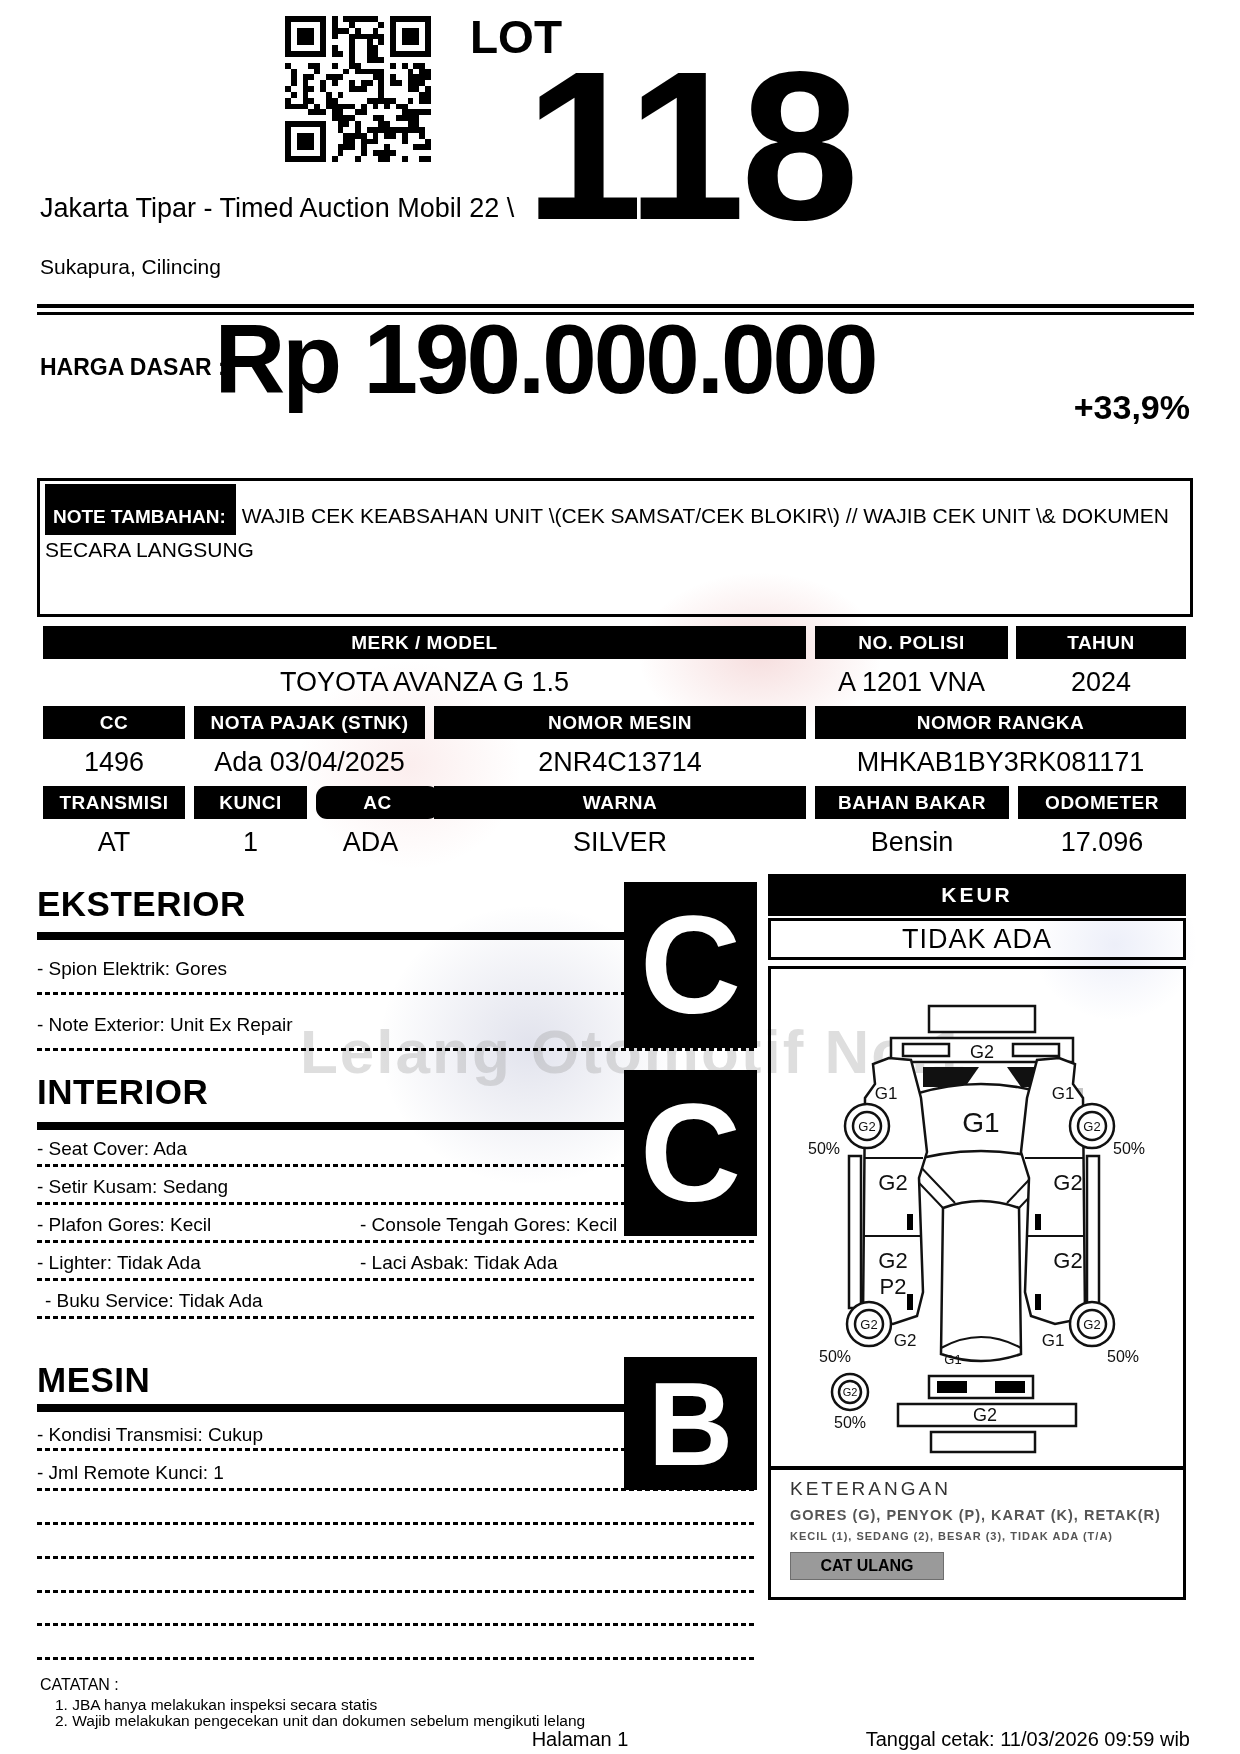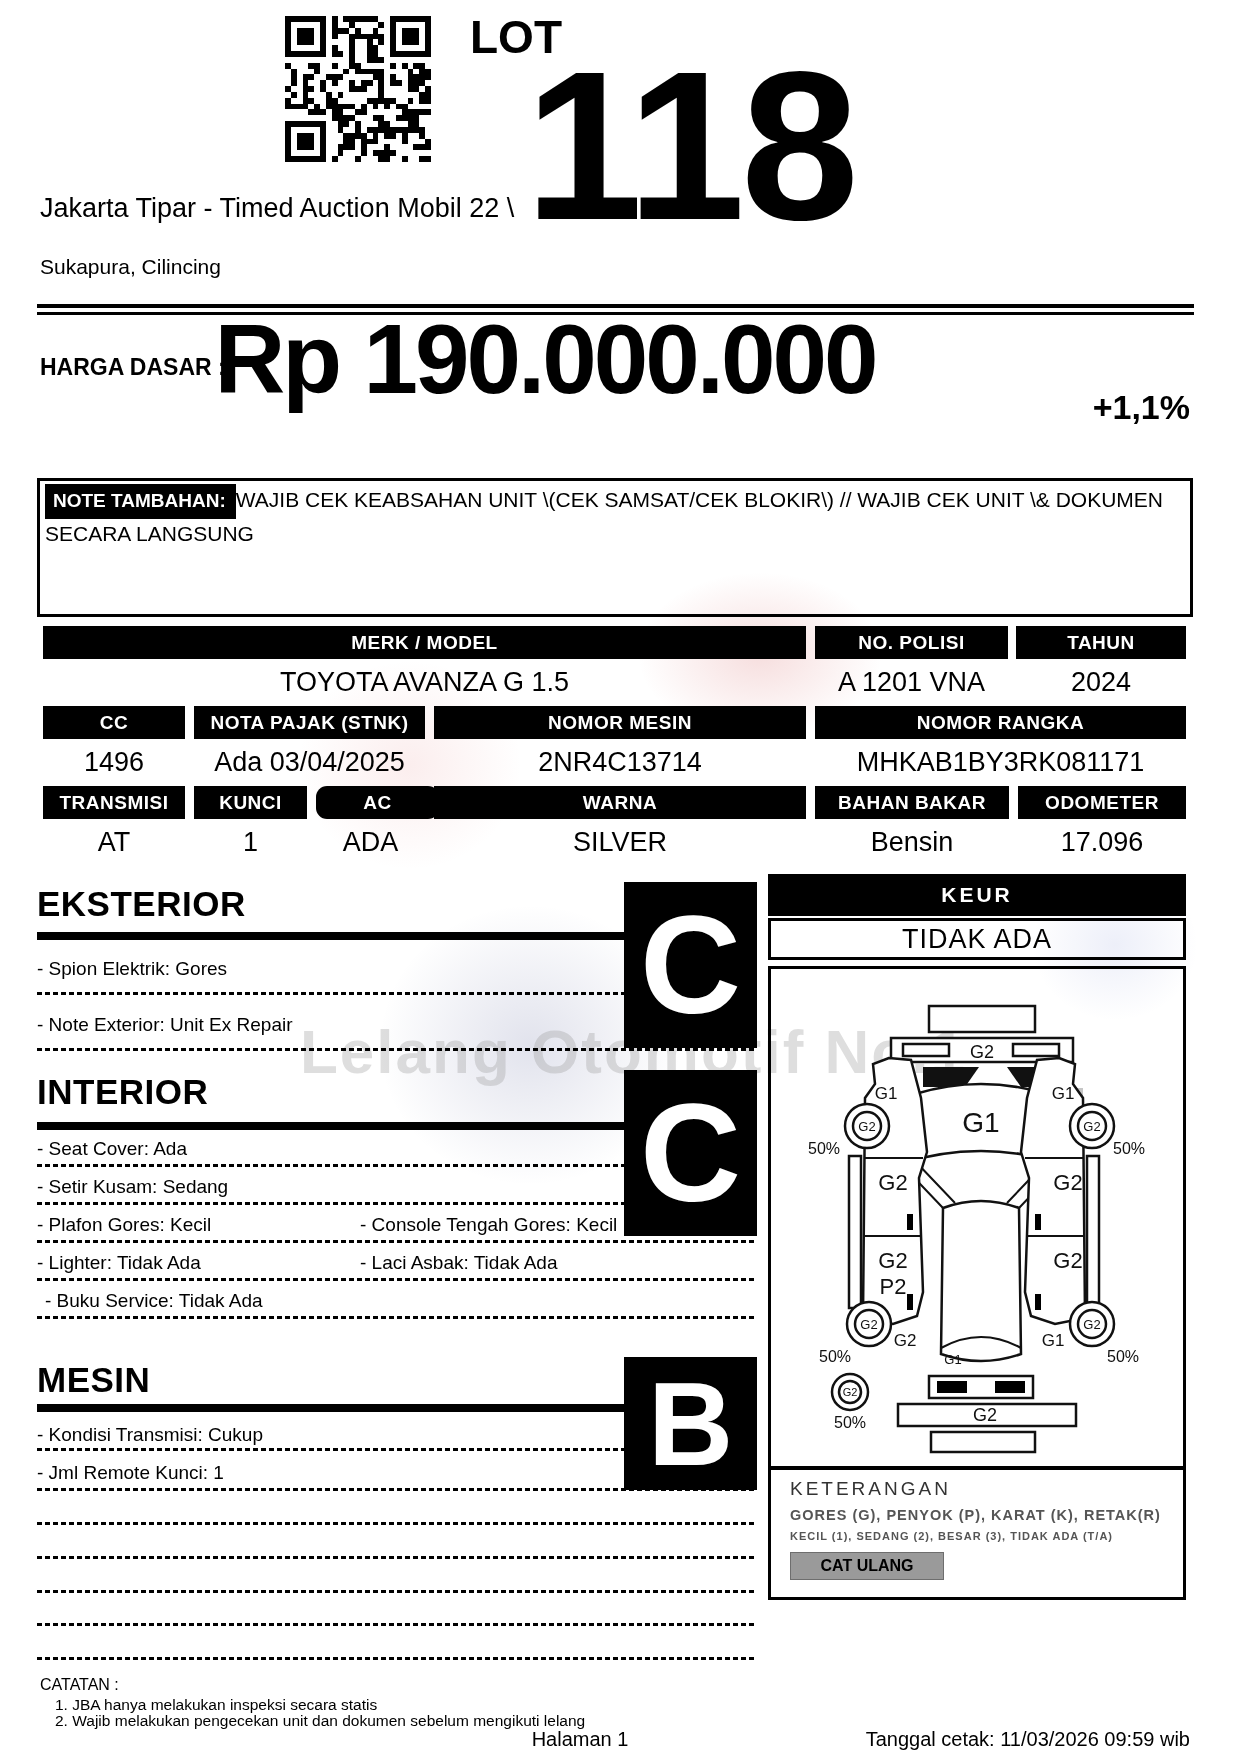--- a/index.html
+++ b/index.html
@@ -23,21 +23,21 @@
   #rule{left:37px;top:304px;width:1157px;height:4px;border-top:4px solid #000;border-bottom:3px solid #000;}
   
   #harga-label{left:40px;top:354px;font-size:23px;font-weight:bold;}
   #price{left:130px;top:310px;width:830px;text-align:center;font-size:98px;font-weight:bold;
          letter-spacing:-3px;line-height:1;}
   #pct{left:930px;top:388px;width:260px;text-align:right;font-size:34px;font-weight:bold;}
   
   #note-box{left:37px;top:478px;width:1150px;height:133px;border:3px solid #000;background:transparent;}
   #note-content{left:45px;top:484px;width:1130px;font-size:21px;line-height:1.45;}
   .note-label{display:inline-block;background:#000;color:#fff;font-weight:bold;font-size:19px;
-              padding:3px 10px 4px 8px;}
+              padding:19px 10px 4px 8px;margin-right:6px;}
   
   .hcell{position:absolute;z-index:1;height:33px;background:#000;color:#fff;font-weight:bold;
          font-size:19px;display:flex;align-items:center;justify-content:center;letter-spacing:.5px;}
   .vcell{position:absolute;z-index:1;height:36px;font-size:27px;display:flex;align-items:center;justify-content:center;}
   
   .sec-title{font-size:35px;font-weight:bold;letter-spacing:.5px;}
   .sec-rule{height:8px;background:#000;width:588px;left:37px;}
   .grade{left:624px;width:133px;background:#000;color:#fff;font-weight:bold;
          display:flex;align-items:center;justify-content:center;}
   .item{font-size:19px;white-space:nowrap;}
@@ -299,21 +299,21 @@
       </svg>
   </div>
   <div class="c" id="lot-label">LOT</div>
   <div class="c" id="lot-number">118</div>
   <div class="c" id="title1">Jakarta Tipar - Timed Auction Mobil 22 \</div>
   <div class="c" id="title3">Sukapura, Cilincing</div>
   <div class="c" id="rule"></div>
 
   <div class="c" id="harga-label">HARGA DASAR :</div>
   <div class="c" id="price">Rp 190.000.000</div>
-  <div class="c" id="pct">+1,1%</div>
+  <div class="c" id="pct">+33,9%</div>
 
   <div class="c" id="note-box"></div>
   <div class="c" id="note-content">
     <span class="note-label">NOTE TAMBAHAN:</span><span>WAJIB CEK KEABSAHAN UNIT \(CEK SAMSAT/CEK BLOKIR\) // WAJIB CEK UNIT \&amp; DOKUMEN</span><br>
     <span>SECARA LANGSUNG</span>
   </div>
 
   <div class="hcell" style="left:43px;top:626px;width:763px;">MERK / MODEL</div>
   <div class="hcell" style="left:815px;top:626px;width:193px;">NO. POLISI</div>
   <div class="hcell" style="left:1016px;top:626px;width:170px;">TAHUN</div>

